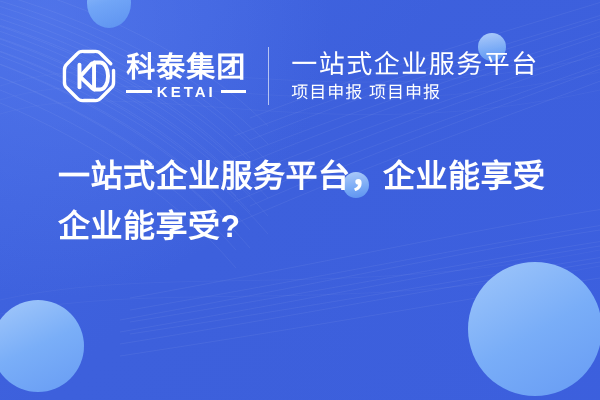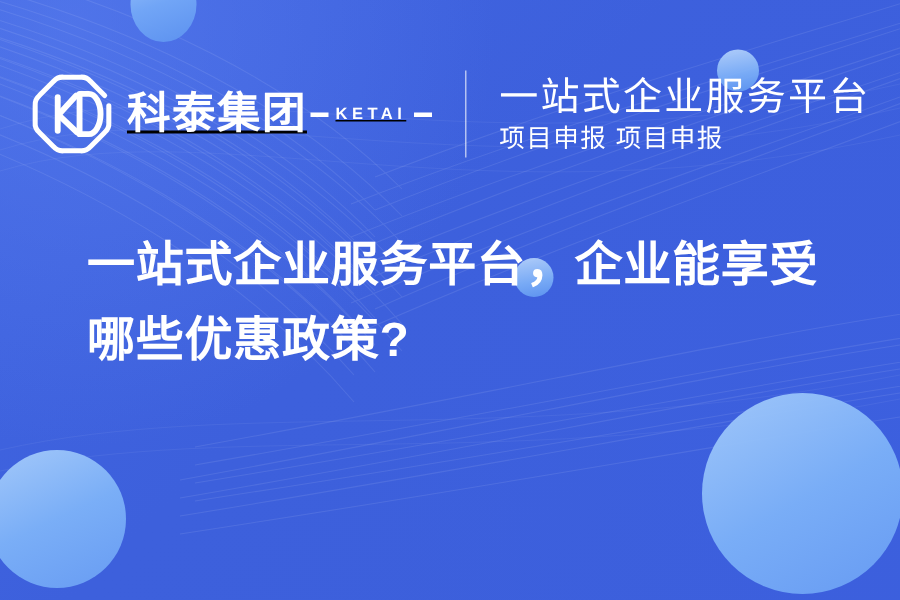--- a/index.html
+++ b/index.html
@@ -79,23 +79,23 @@
 
   .logo-block {
     display: flex;
     align-items: center;
     gap: 9px;
   }
   .logo-mark { display: block; }
 
   .logo-words {
     display: flex;
+    flex-direction: column;
     align-items: center;
     gap: 2px;
-    text-decoration: underline;
   }
   .logo-cn {
     color: #ffffff;
     font-size: 29px;
     font-weight: 700;
     letter-spacing: 1px;
     line-height: 1;
     white-space: nowrap;
   }
   .logo-en-row {
@@ -105,21 +105,21 @@
     width: 100%;
   }
   .logo-en-row .rule {
     flex: 1 1 auto;
     height: 3px;
     background: #ffffff;
     min-width: 12px;
   }
   .logo-en {
     color: #ffffff;
-    font-size: 11px;
+    font-size: 15px;
     font-weight: 700;
     letter-spacing: 3px;
     line-height: 1;
     white-space: nowrap;
   }
 
   .divider {
     width: 1px;
     height: 58px;
     background: rgba(255,255,255,0.62);
@@ -244,16 +244,16 @@
     <div class="divider"></div>
 
     <div class="tagline">
       <div class="tagline-main">一站式企业服务平台</div>
       <div class="tagline-sub">项目申报 项目申报</div>
     </div>
   </div>
 
   <div class="headline">
     <span class="headline-line">一站式企业服务平台，企业能享受</span>
-    <span class="headline-line">哪些优惠政策?</span>
+    <span class="headline-line">企业能享受?</span>
   </div>
 
 </div>
 
 </body></html>

